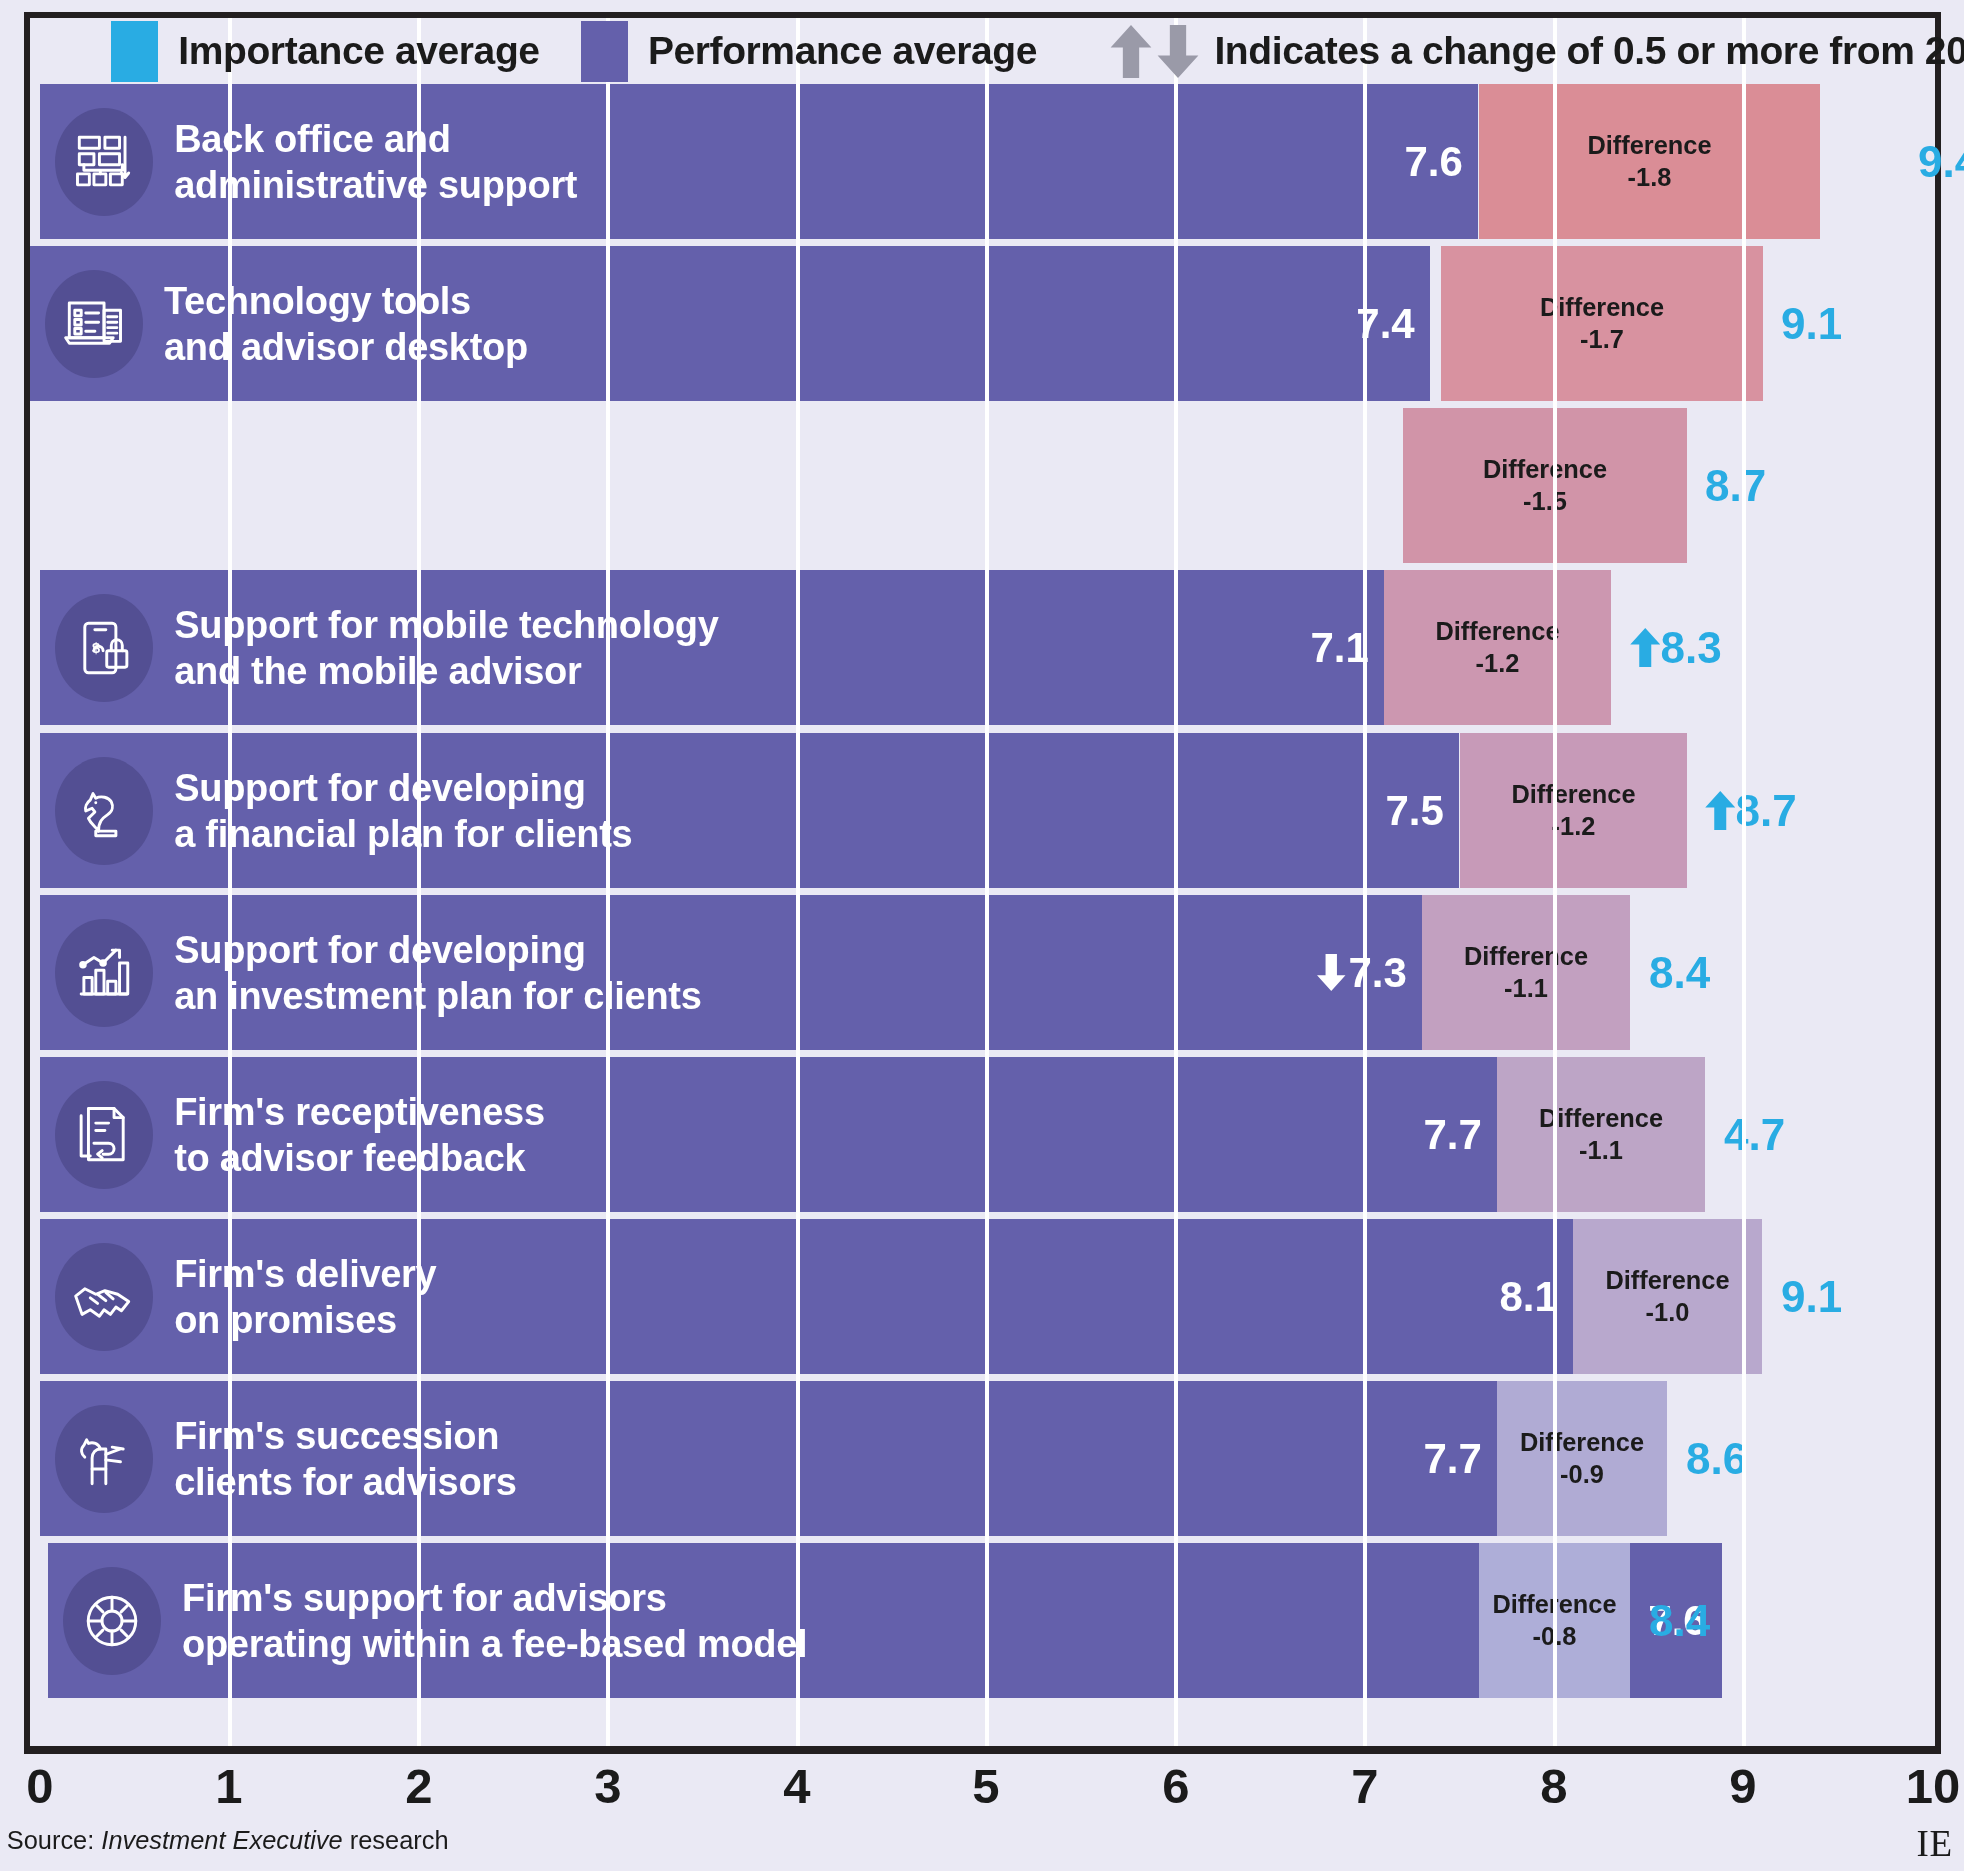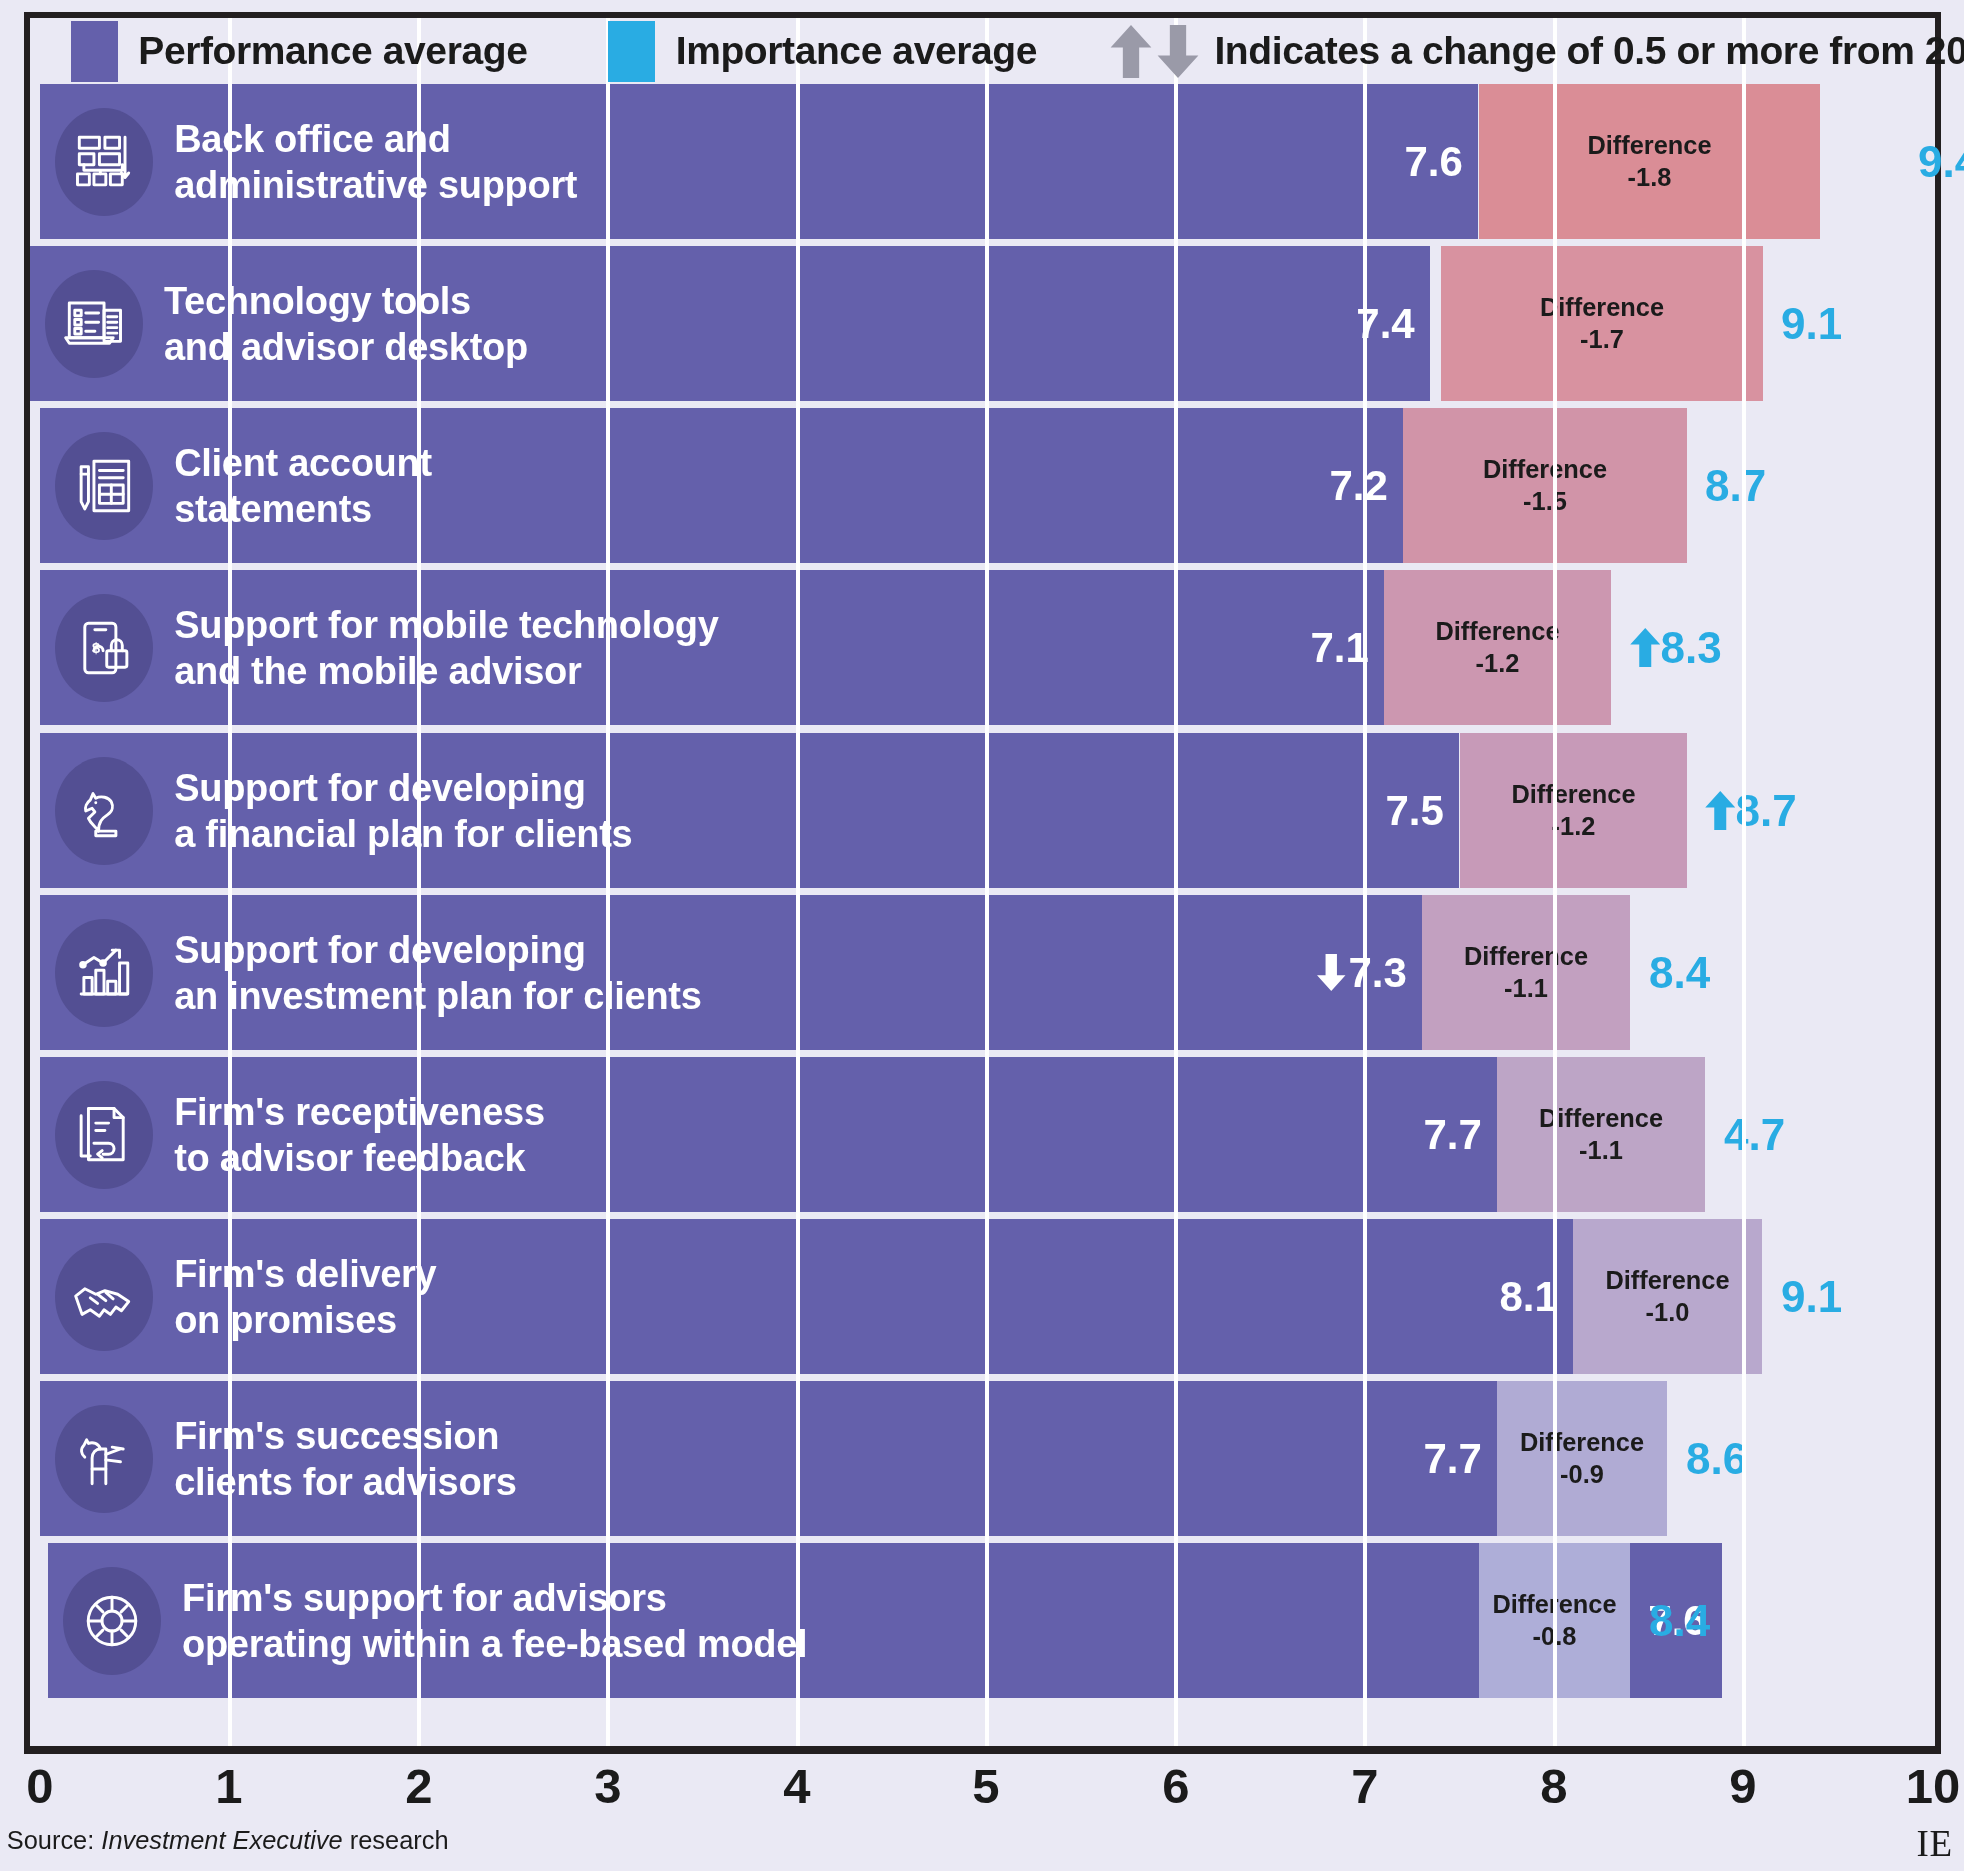--- a/index.html
+++ b/index.html
@@ -140,27 +140,27 @@
       <div class="gridline" style="left: 576px;"></div>
       <div class="gridline" style="left: 766px;"></div>
       <div class="gridline" style="left: 955px;"></div>
       <div class="gridline" style="left: 1144px;"></div>
       <div class="gridline" style="left: 1333px;"></div>
       <div class="gridline" style="left: 1523px;"></div>
       <div class="gridline" style="left: 1712px;"></div>
     </div>
 
   <div id="legend">
+    <div class="legend-item" style="margin-left:81px;">
+      <div class="legend-swatch imp"></div>
+      <div class="legend-label">Importance average</div>
+    </div>
     <div class="legend-item" style="margin-left:41px;">
       <div class="legend-swatch perf"></div>
       <div class="legend-label">Performance average</div>
-    </div>
-    <div class="legend-item" style="margin-left:81px;">
-      <div class="legend-swatch imp"></div>
-      <div class="legend-label">Importance average</div>
     </div>
     <div class="legend-item" style="margin-left:73px;">
       <div class="legend-arrows">
         <svg class="leg-arrow" viewBox="0 0 40 52" width="42" height="53">
           <path d="M20 0 L40 22 L28 22 L28 52 L12 52 L12 22 L0 22 Z" fill="#9a9aa8"></path>
         </svg>
         <svg class="leg-arrow" viewBox="0 0 40 52" width="42" height="53">
           <path d="M20 52 L0 30 L12 30 L12 0 L28 0 L28 30 L40 30 Z" fill="#9a9aa8"></path>
         </svg>
       </div>
@@ -219,37 +219,20 @@
         </div>
         <div class="diff-bar" style="left: 1411px; width: 322px; background: rgb(216, 146, 160);">
           <div class="diff-title">Difference</div>
           <div class="diff-num">-1.7</div>
         </div>
         <div class="imp-value" style="left: 1751px;">
           <span class="vnum">9.1</span>
         </div>
       </div>
       <div class="row" style="top: 324px; height: 155px;">
-        <div class="perf-bar" style="left: 10.2px; width: 1363px;">
-          <div class="row-icon">
-            <svg viewBox="0 0 70 70" width="64" height="64">
-       <rect x="24" y="8" width="38" height="54" stroke="#ffffff" fill="none" stroke-width="3.2" stroke-linecap="round" stroke-linejoin="round"></rect>
-       <path d="M30 18 h26 M30 26 h26" stroke="#ffffff" fill="none" stroke-width="3.2" stroke-linecap="round" stroke-linejoin="round"></path>
-       <rect x="30" y="34" width="26" height="20" stroke="#ffffff" fill="none" stroke-width="3.2" stroke-linecap="round" stroke-linejoin="round"></rect>
-       <path d="M43 34 v20 M30 44 h26" stroke="#ffffff" fill="none" stroke-width="3.2" stroke-linecap="round" stroke-linejoin="round"></path>
-       <path d="M10 14 h8 v38 l-4 8 l-4 -8 Z" stroke="#ffffff" fill="none" stroke-width="3.2" stroke-linecap="round" stroke-linejoin="round"></path>
-       <path d="M10 22 h8" stroke="#ffffff" fill="none" stroke-width="3.2" stroke-linecap="round" stroke-linejoin="round"></path>
-     </svg>
-          </div>
-          <div class="row-label">Client account
-statements</div>
-          <div class="perf-value">
-            <span class="vnum">7.2</span>
-          </div>
-        </div>
         <div class="diff-bar" style="left: 1373px; width: 284px; background: rgb(209, 148, 168);">
           <div class="diff-title">Difference</div>
           <div class="diff-num">-1.5</div>
         </div>
         <div class="imp-value" style="left: 1675px;">
           <span class="vnum">8.7</span>
         </div>
       </div>
       <div class="row" style="top: 486px; height: 155px;">
         <div class="perf-bar" style="left: 10.2px; width: 1344px;">

